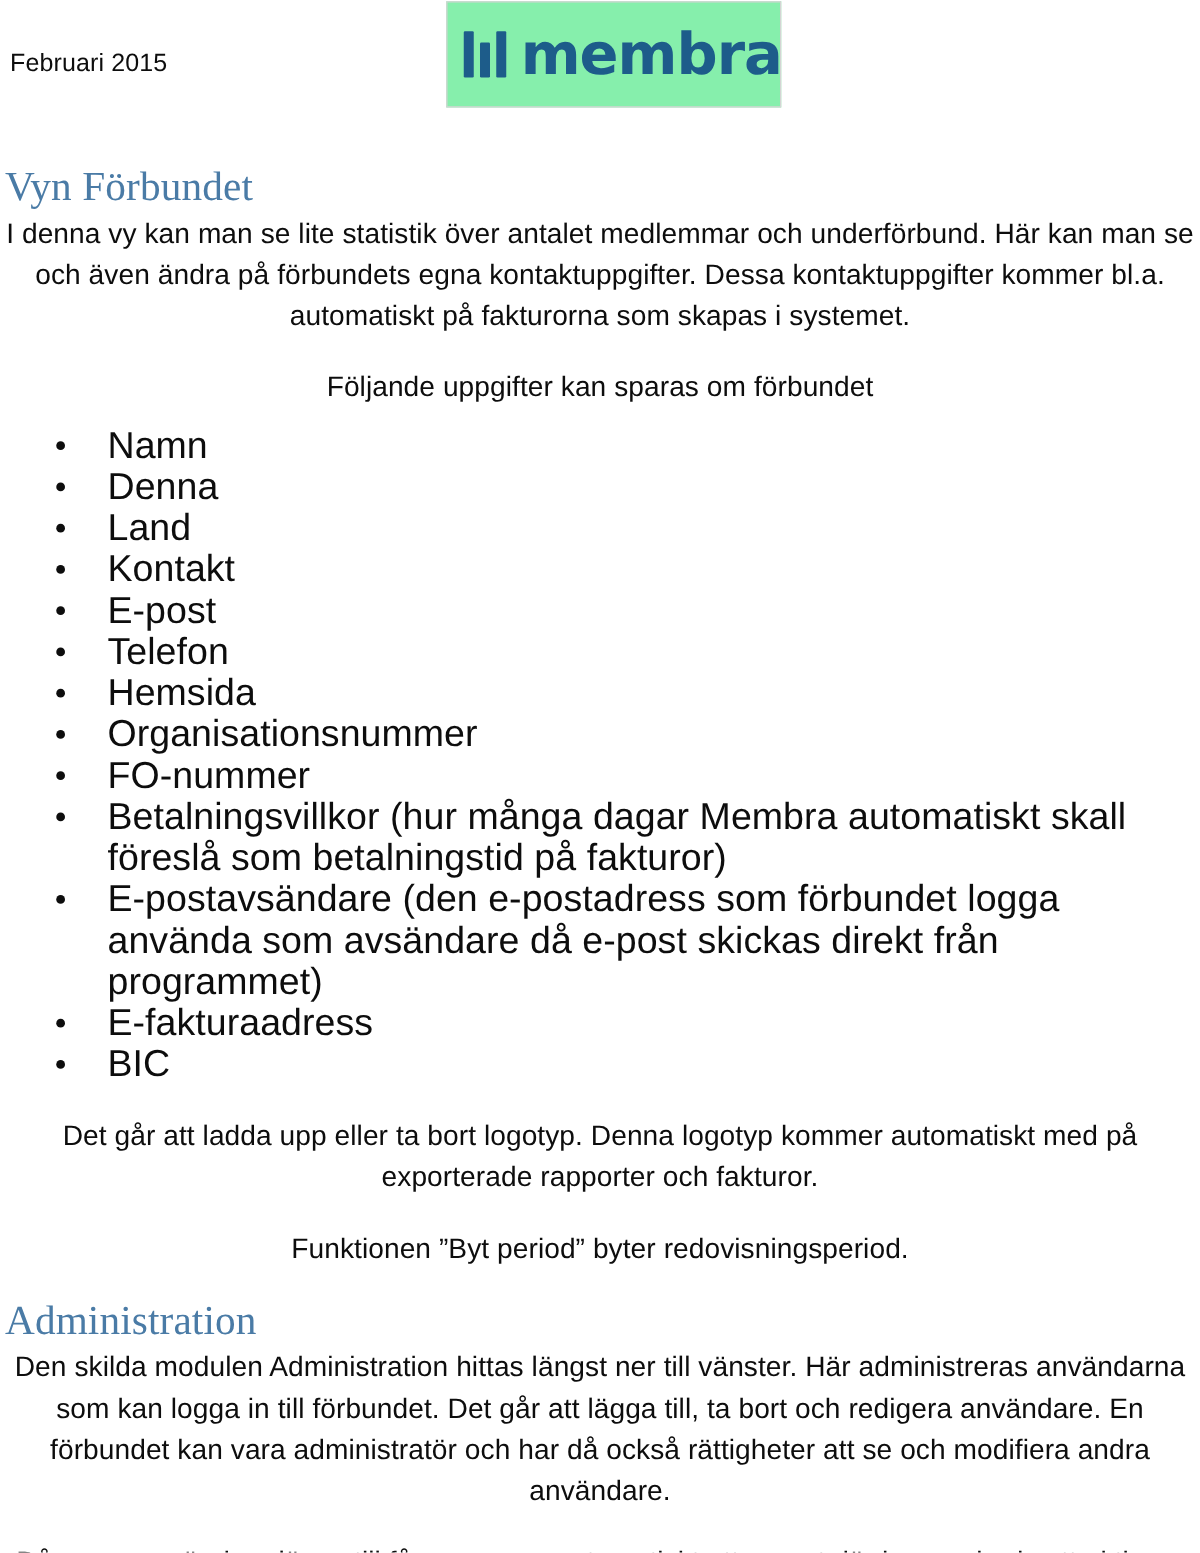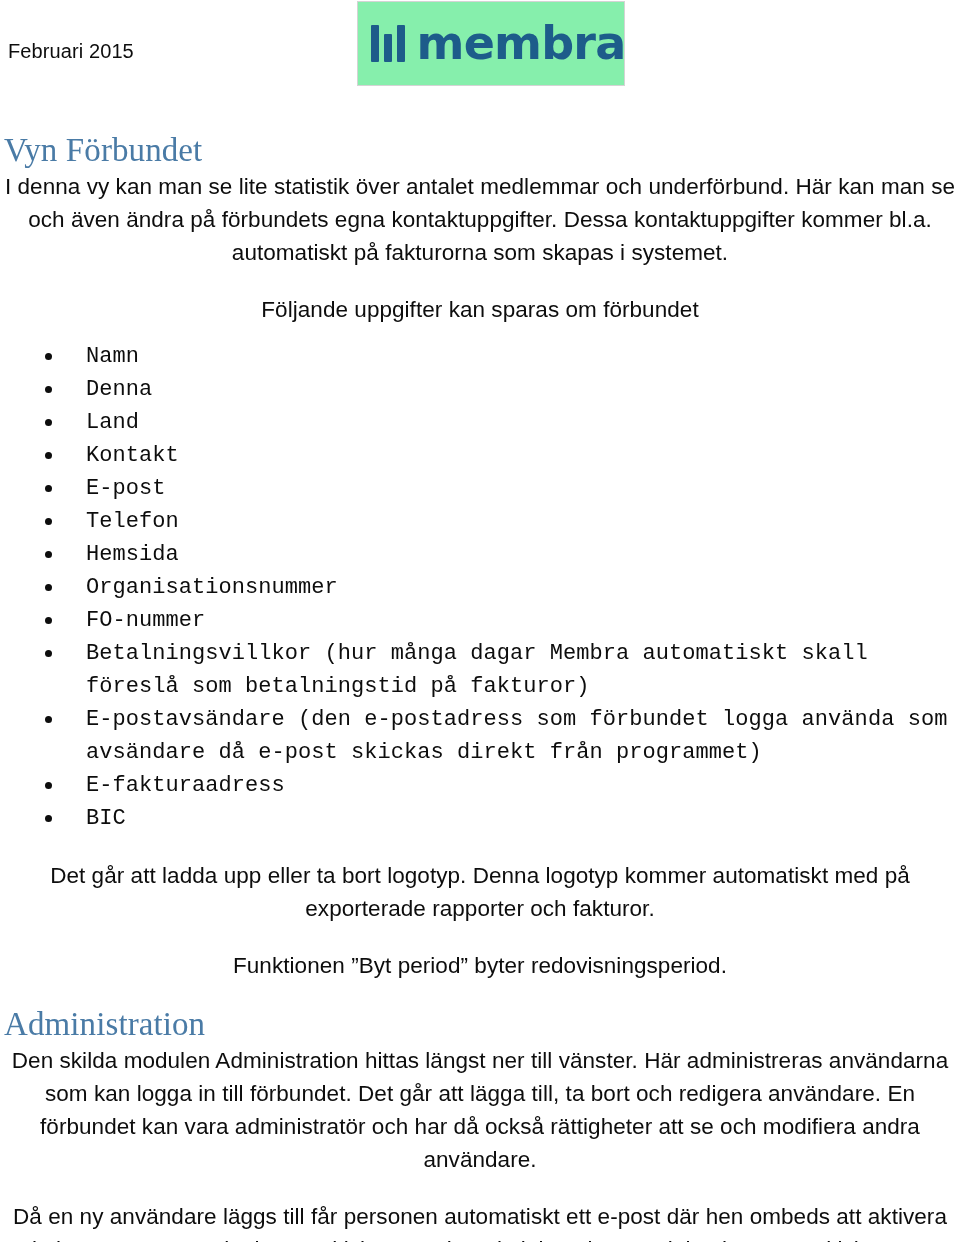--- a/index.html
+++ b/index.html
@@ -107,25 +107,24 @@
 
   
   ul.bullets {
     margin: 0;
     padding: 0;
     list-style: none;
   }
   ul.bullets > li {
     position: relative;
     padding-left: 82px;
-    font-size: 22px;
+    font-size: 30px;
     line-height: 33px;
     color: #0d0d0d;
     letter-spacing: 0.05px;
-    font-family: Liberation Mono, monospace;
   }
   ul.bullets > li > .bullet-dot {
     position: absolute;
     left: 41px;
     top: 13px;
     width: 7px;
     height: 7px;
     background: #0d0d0d;
     border-radius: 50%;
   }

